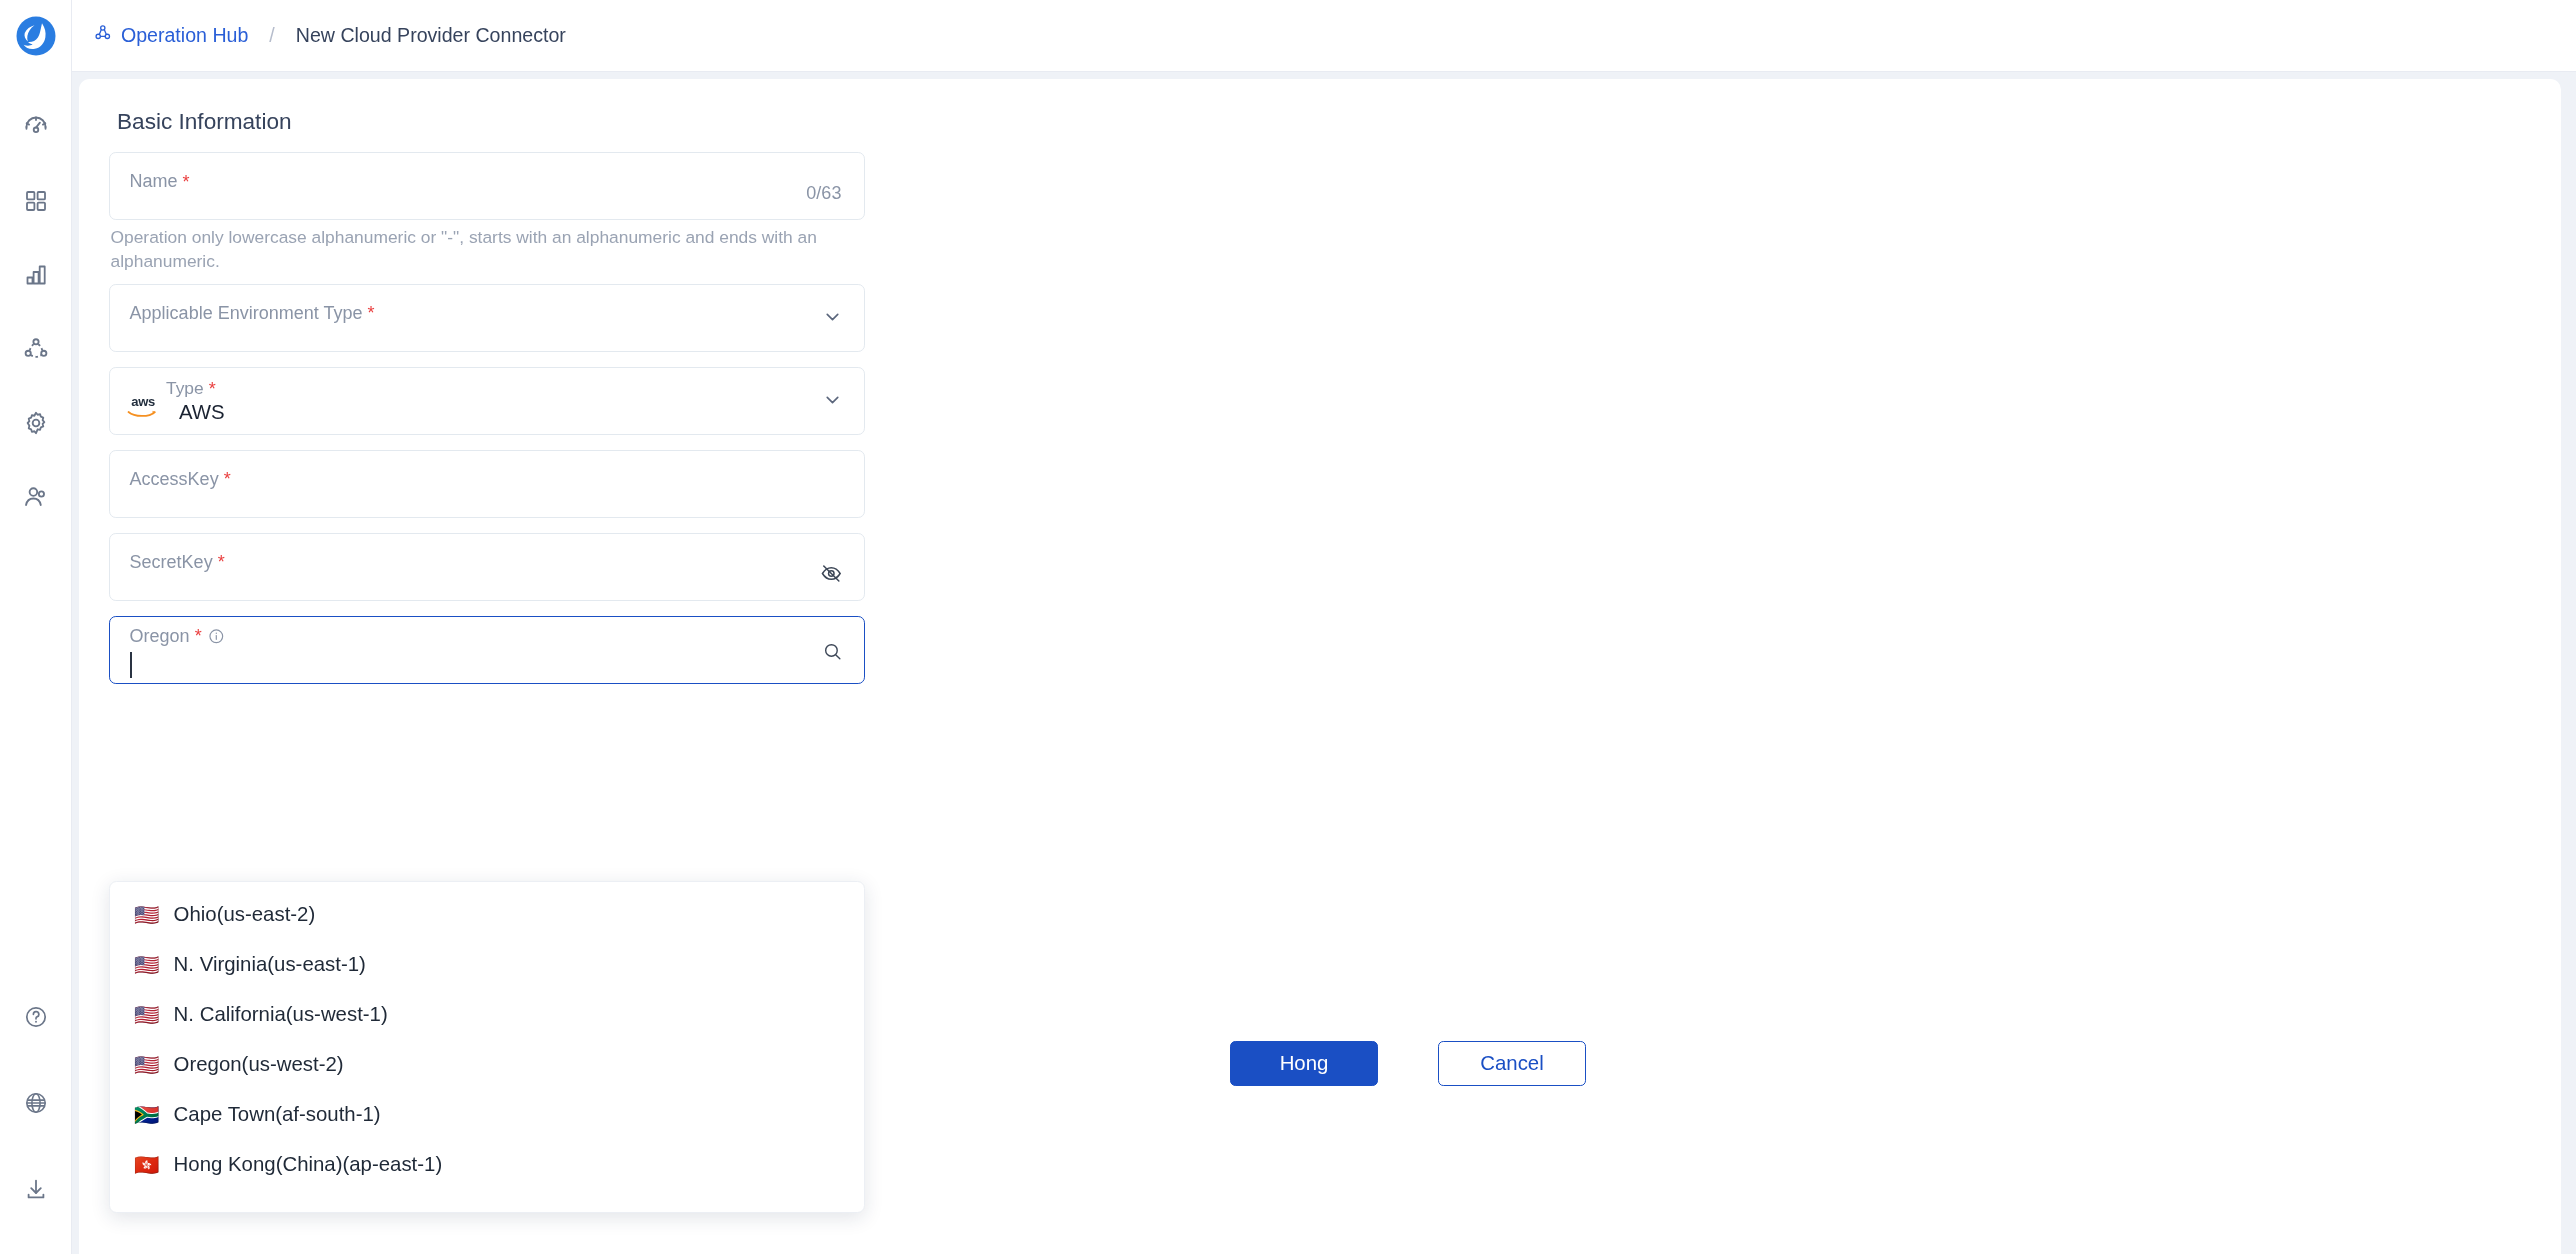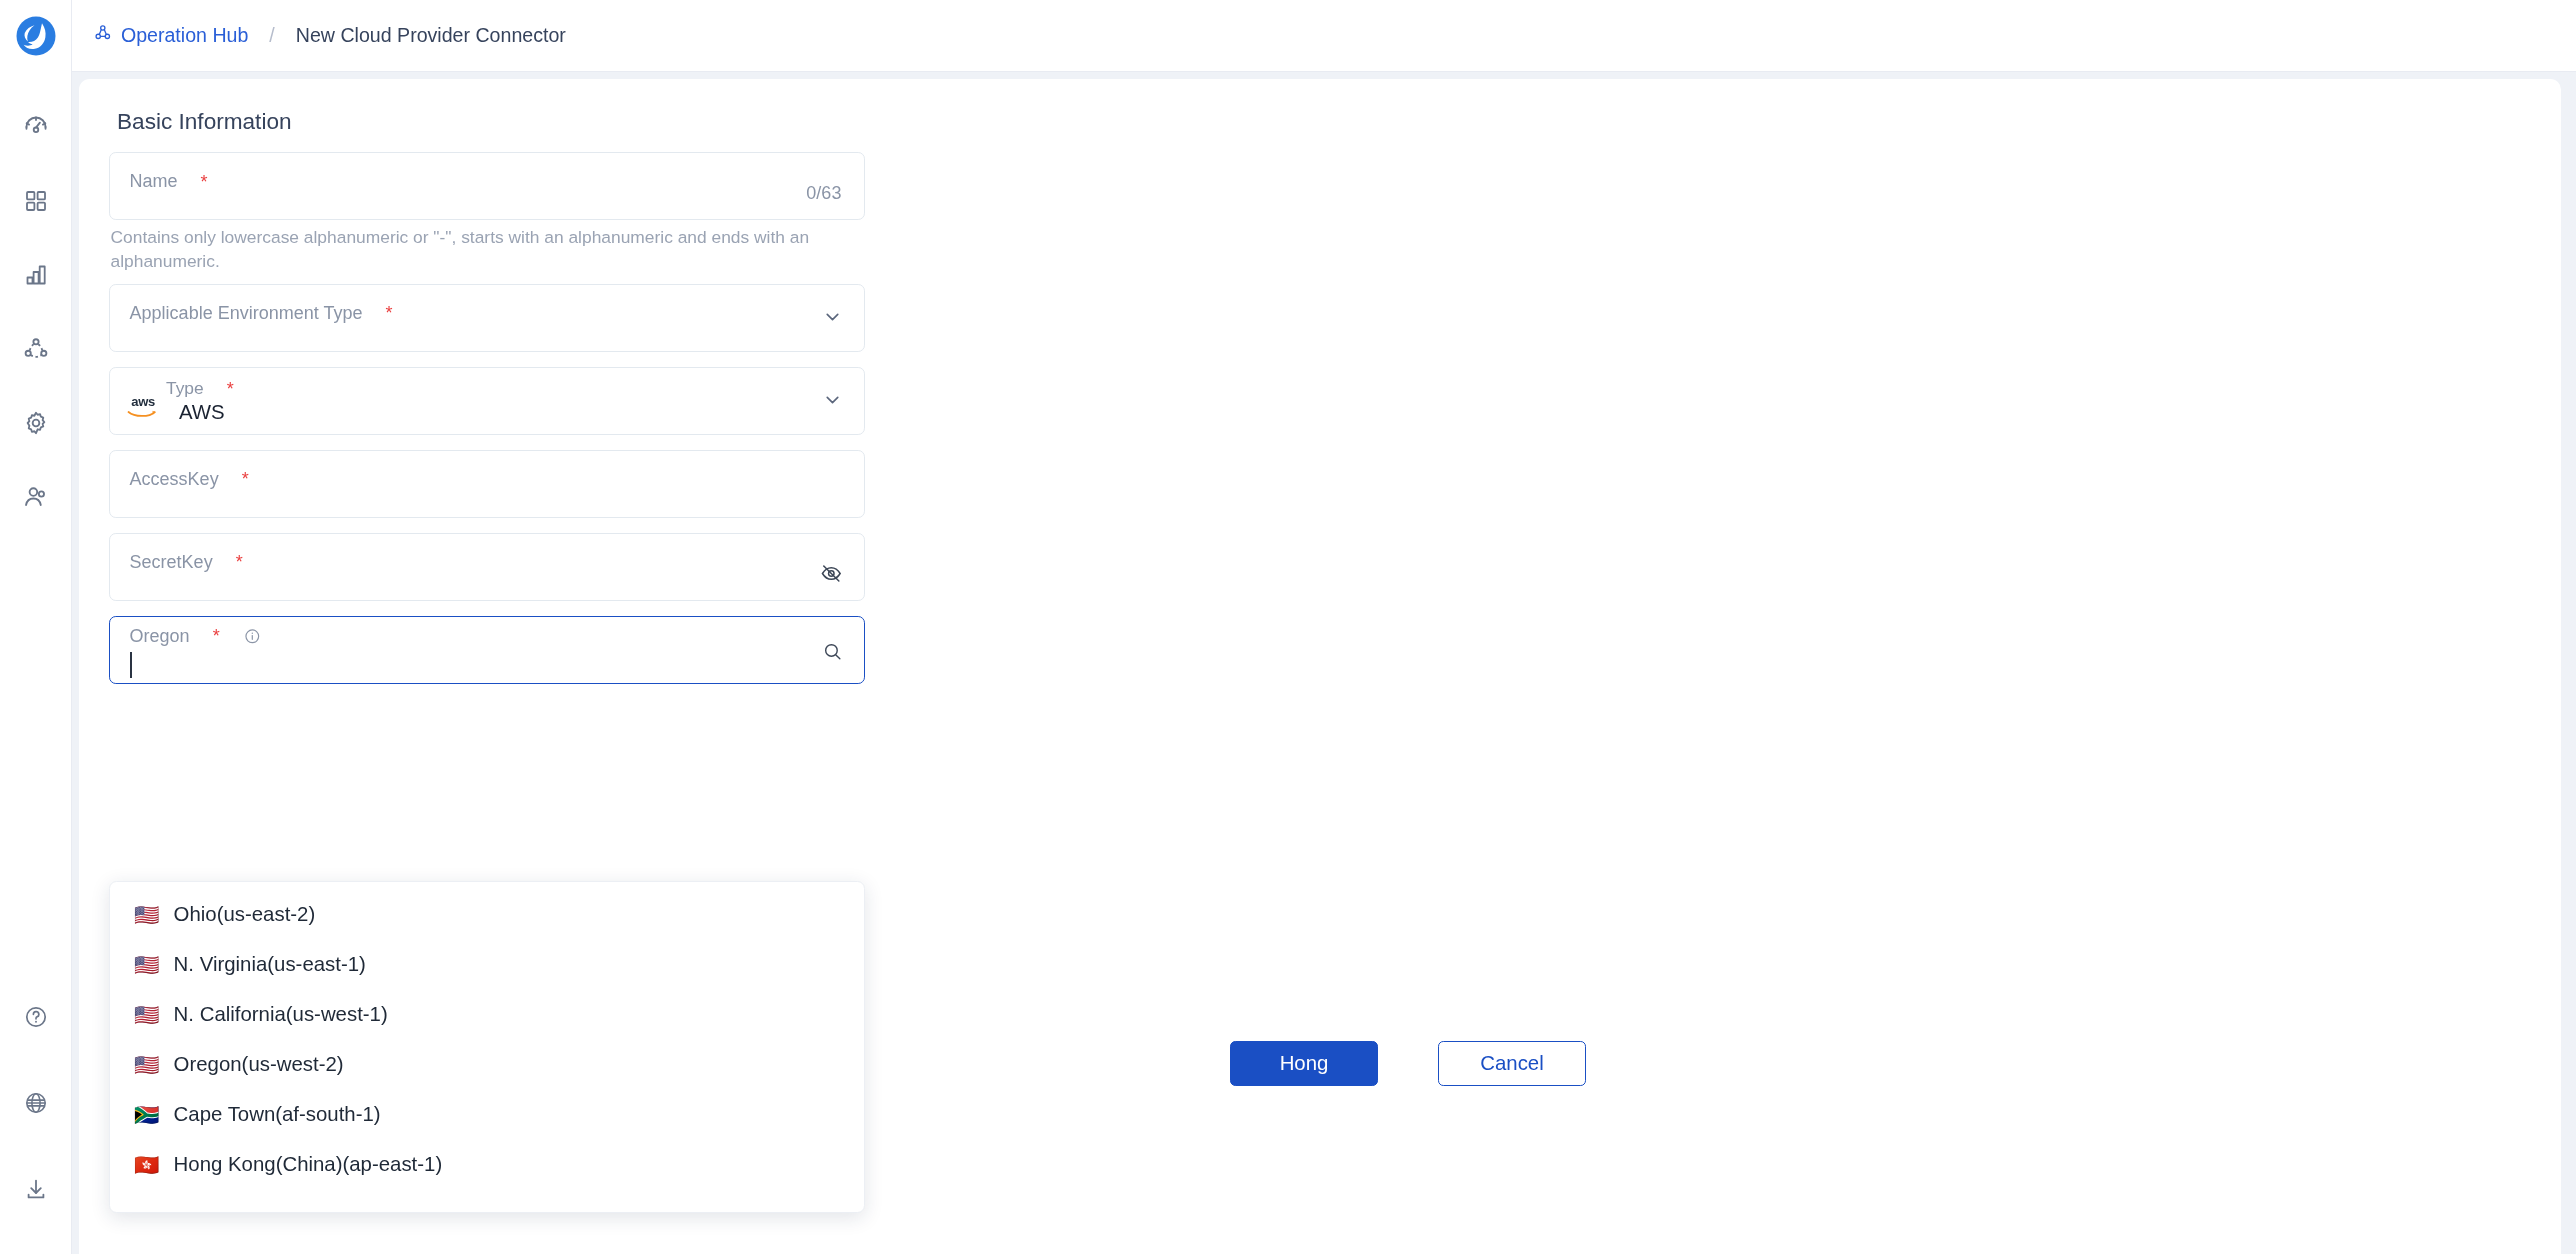--- a/index.html
+++ b/index.html
@@ -49,21 +49,21 @@
   
   .form { position: absolute; left: 30px; top: 73px; width: 756px; }
   .field {
     position: relative; width: 756px; height: 68px;
     border: 0.8px solid #e3e9ef; border-radius: 6.8px; background: #ffffff;
     margin-bottom: 15px;
   }
   .field.focused { border: 1.5px solid #1a4fc4; }
   .field-label {
     position: absolute; left: 19.6px; top: 18px;
-    font-size: 18px; color: #8a94a6; display:flex; align-items:center; gap:23px;
+    font-size: 18px; color: #8a94a6; display:flex; align-items:center; gap:5px;
   }
   .req { color: #ea4040; font-size: 18px; line-height: 1; }
   .counter { position:absolute; right: 22.6px; top: 30px; font-size: 18px; color:#8a94a6;margin-left:28px; }
   .helper { font-size: 17.4px; color: #9aa3b3; line-height: 1.38; width: 755px; margin: -9.8px 0 10.6px 1.5px; }
   .chev { position:absolute; right: 21px; top: 50%; transform: translateY(-50%); cursor:pointer; }
   .eye { position:absolute; right: 21px; top: 62%; transform: translateY(-50%); cursor:pointer; }
   .srch { position:absolute; right: 21px; top: 55%; transform: translateY(-50%); cursor:pointer; }
 
   .type-field { height: 68px; }
   .type-logo { position:absolute; left: 16.6px; top: 27px; width: 33px; text-align:center; }
@@ -227,21 +227,21 @@
 
     <div class="form">
 
       <div class="field">
         <div class="field-label">
           <span>Name</span>
           <span class="req">*</span>
         </div>
         <div class="counter">0/63</div>
       </div>
-      <div class="helper">Contains only lowercase alphanumeric or "-", starts with an alphanumeric and ends with an alphanumeric.</div>
+      <div class="helper">Operation only lowercase alphanumeric or "-", starts with an alphanumeric and ends with an alphanumeric.</div>
 
       <div class="field">
         <div class="field-label">
           <span>Applicable Environment Type</span>
           <span class="req">*</span>
         </div>
         <span class="chev">
           <svg width="21" height="21" viewBox="0 0 24 24" fill="none" stroke="#5b667c" stroke-width="1.9" stroke-linecap="round" stroke-linejoin="round">
               <path d="M6 9.5 12 15.5 18 9.5"></path>
             </svg>

